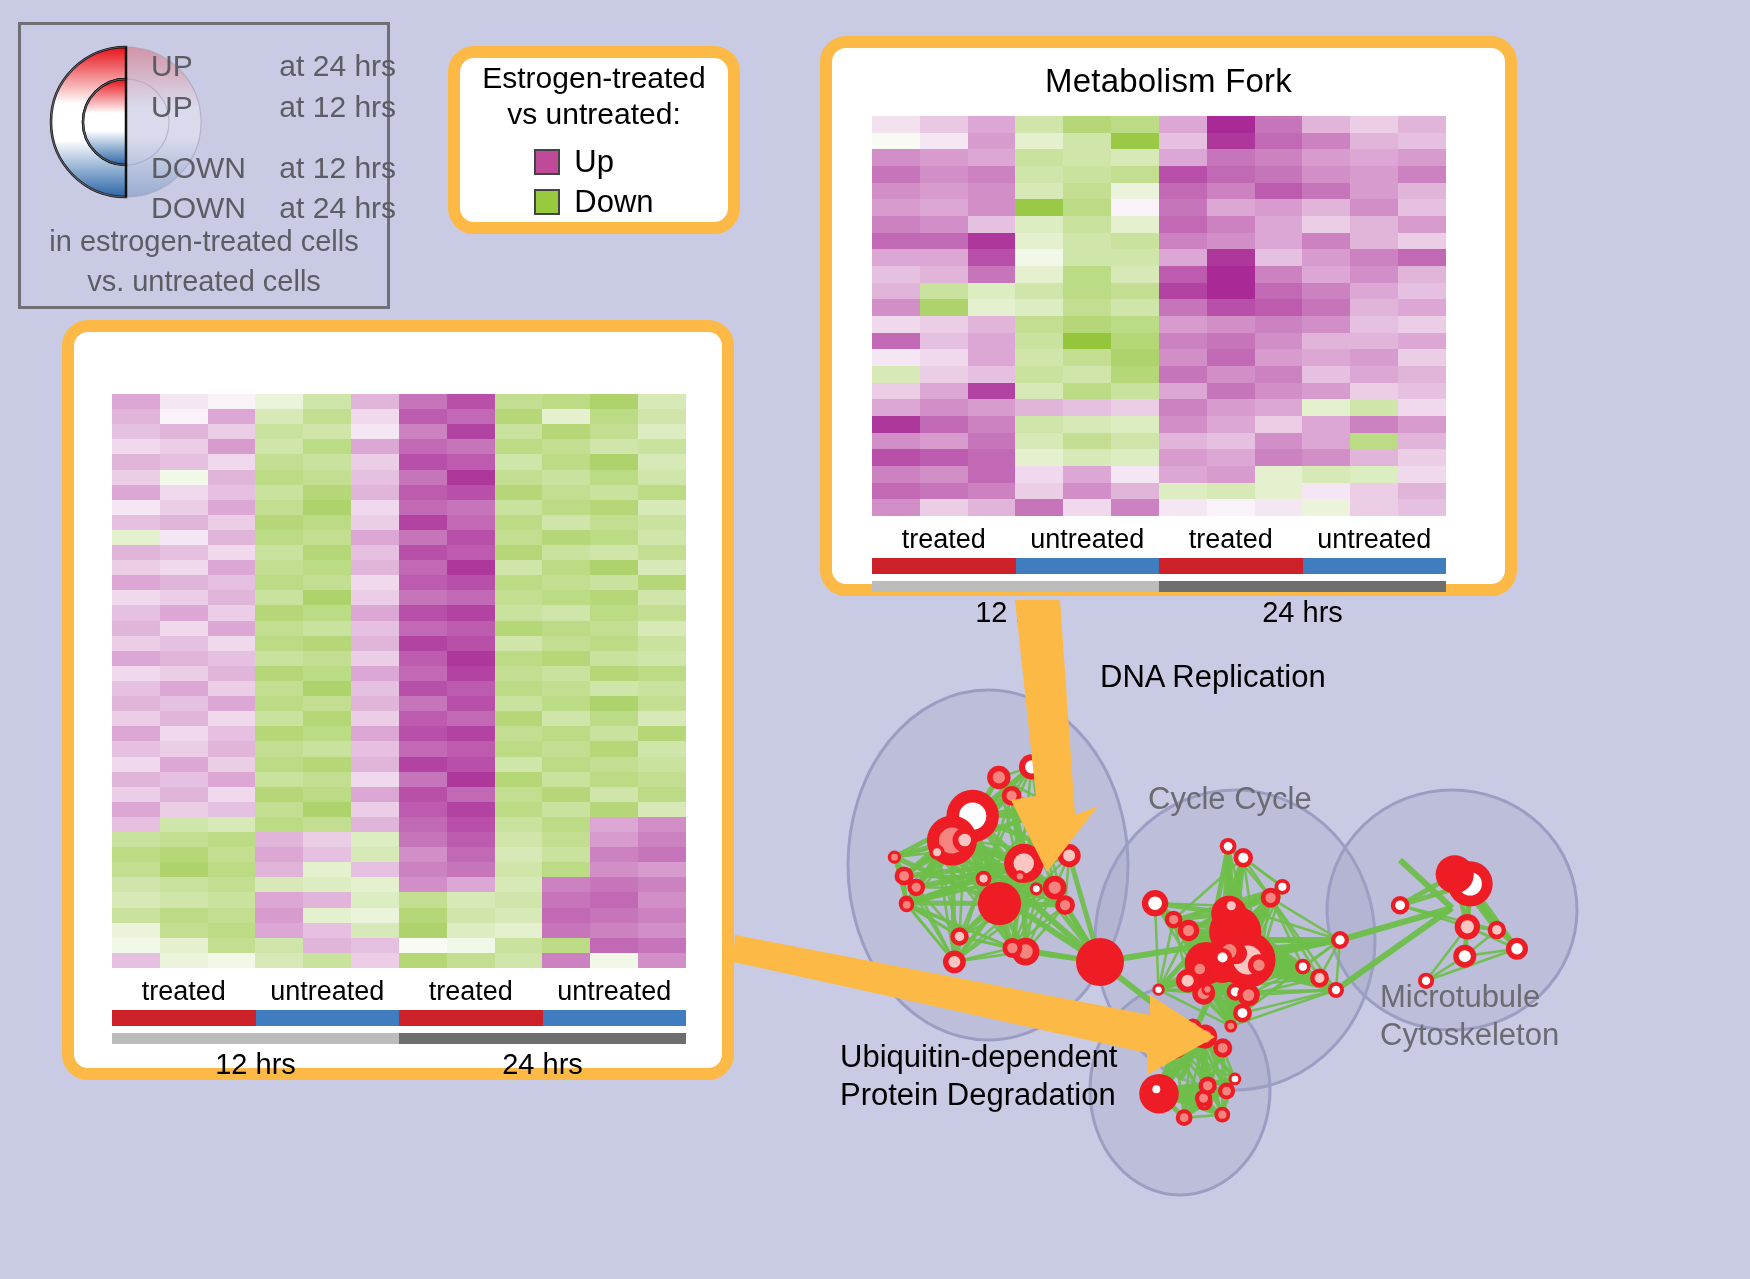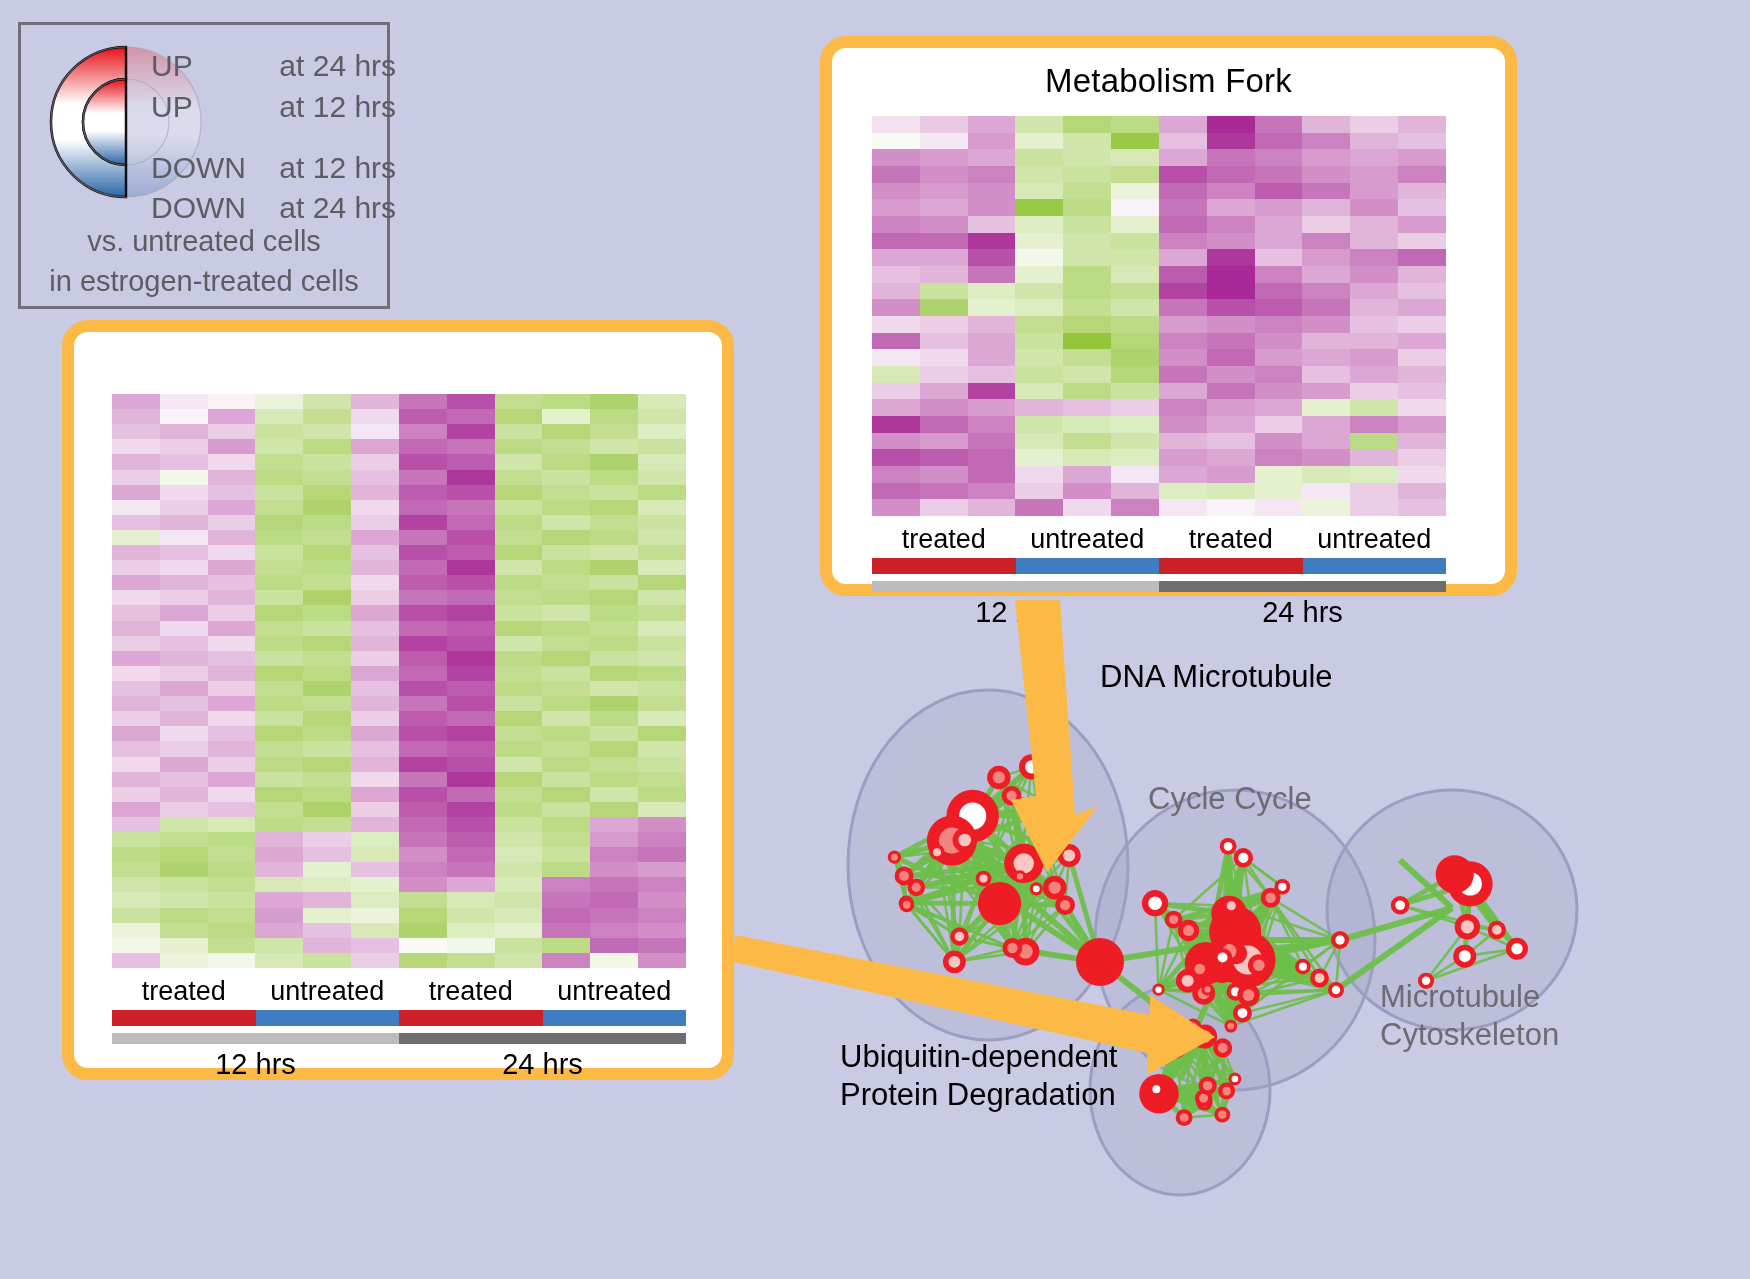--- a/index.html
+++ b/index.html
@@ -129,25 +129,43 @@
     <div class="keyrow" style="left:130px;top:126px;">
       <span class="w" style="width:120px;display:inline-block">DOWN</span>
       <span>at 12 hrs</span>
     </div>
     <div class="keyrow" style="left:130px;top:166px;">
       <span class="w" style="width:120px;display:inline-block">DOWN</span>
       <span>at 24 hrs</span>
     </div>
 
     <div id="keyfoot">
+      <div>in estrogen-treated cells</div>
       <div>vs. untreated cells</div>
-      <div>in estrogen-treated cells</div>
     </div>
   </div>
 
+  <div class="card" id="legend">
+    <div class="inner">
+      <div class="ltitle">
+        <div>Estrogen-treated</div>
+        <div>vs untreated:</div>
+      </div>
+      <div class="rows">
+        <div class="lrow">
+          <span class="sw" id="sw-up" style="background: rgb(192, 74, 154);"></span>
+          <span class="llab">Up</span>
+        </div>
+        <div class="lrow">
+          <span class="sw" id="sw-down" style="background: rgb(151, 202, 60);"></span>
+          <span class="llab">Down</span>
+        </div>
+      </div>
+    </div>
+  </div>
 
   <div class="card panel" id="repfork">
     <div class="ptitle">Metabolism Fork</div>
     <div class="hm" id="hm-rep" style="left: 40px; top: 68px; width: 574px; height: 400px; grid-template-columns: repeat(12, 1fr); grid-template-rows: repeat(24, 1fr);">
         <i style="background: rgb(243, 225, 240);"></i>
         <i style="background: rgb(233, 200, 228);"></i>
         <i style="background: rgb(220, 167, 212);"></i>
         <i style="background: rgb(208, 229, 169);"></i>
         <i style="background: rgb(181, 215, 120);"></i>
         <i style="background: rgb(188, 219, 133);"></i>
@@ -1738,21 +1756,21 @@
           <circle cx="425.0865472533807" cy="426.56613562831853" r="12.08227539345728" fill="#ee1c24"></circle>
           <circle cx="425.0865472533807" cy="426.56613562831853" r="6.282783204597786" fill="#f4857e"></circle>
           <circle cx="320" cy="352" r="24" fill="#ee1c24"></circle>
           <circle cx="560" cy="330" r="9" fill="#ee1c24"></circle>
           <circle cx="560" cy="330" r="4.68" fill="#ffffff"></circle>
           <circle cx="556" cy="380" r="8" fill="#ee1c24"></circle>
           <circle cx="556" cy="380" r="4.16" fill="#ffffff"></circle>
         </g>
       </svg>
 
-    <div class="netlabel" style="left:320px;top:48px;color:#000;">DNA Microtubule</div>
+    <div class="netlabel" style="left:320px;top:48px;color:#000;">DNA Replication</div>
     <div class="netlabel" style="left:368px;top:170px;color:#6b6b72;">Cycle Cycle</div>
     <div class="netlabel" style="left:60px;top:428px;color:#000;">Ubiquitin-dependent
 Protein Degradation</div>
     <div class="netlabel" style="left:600px;top:368px;color:#6b6b72;text-align:left;">Microtubule
 Cytoskeleton</div>
   </div>
 
   <svg class="arrow" viewBox="0 0 1750 1279">
 
     <polygon points="1015,600 1060,600 1075,815 1098,806 1047,872 1011,800 1036,796" fill="#fcb945"></polygon>

